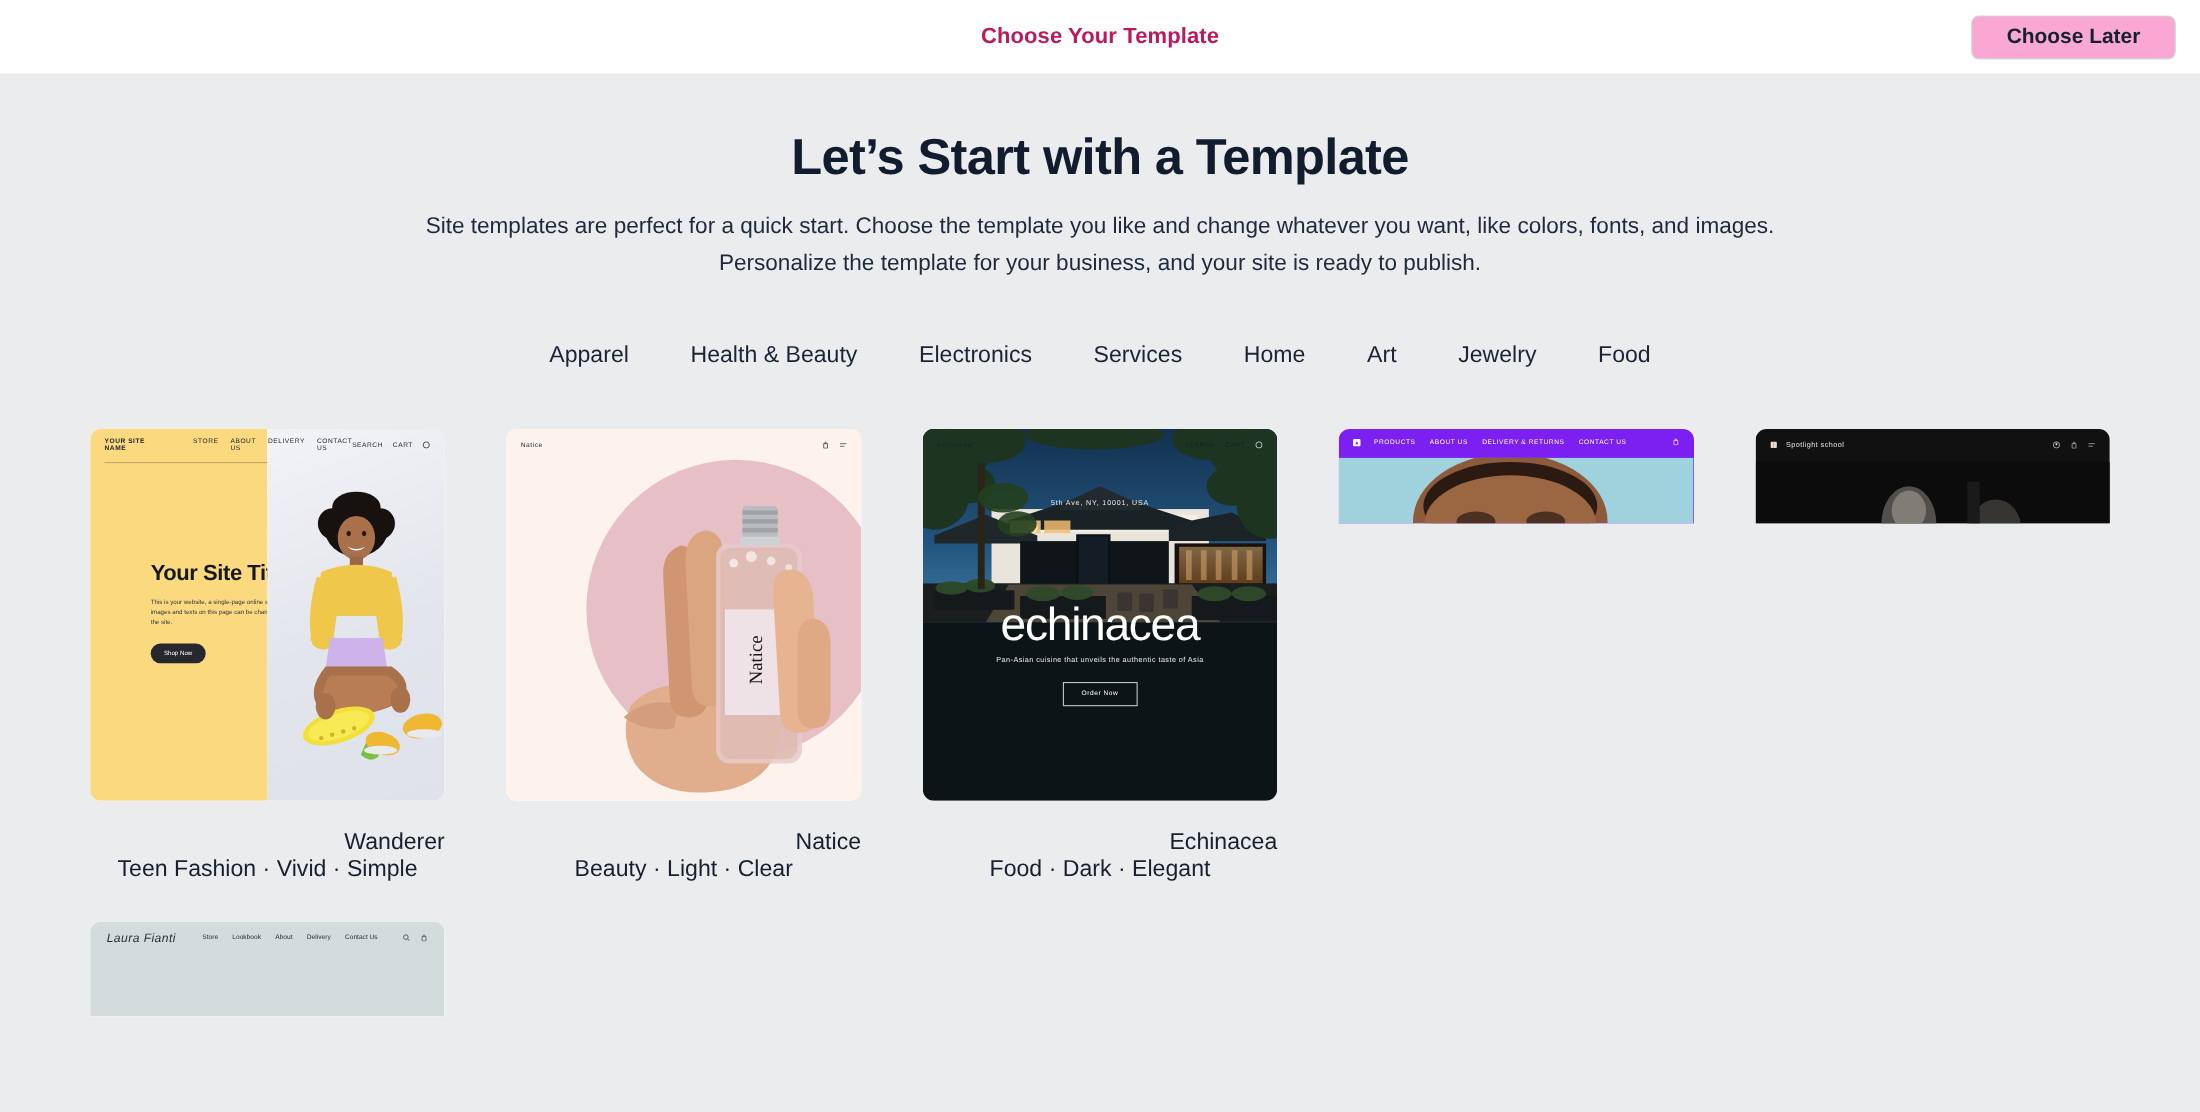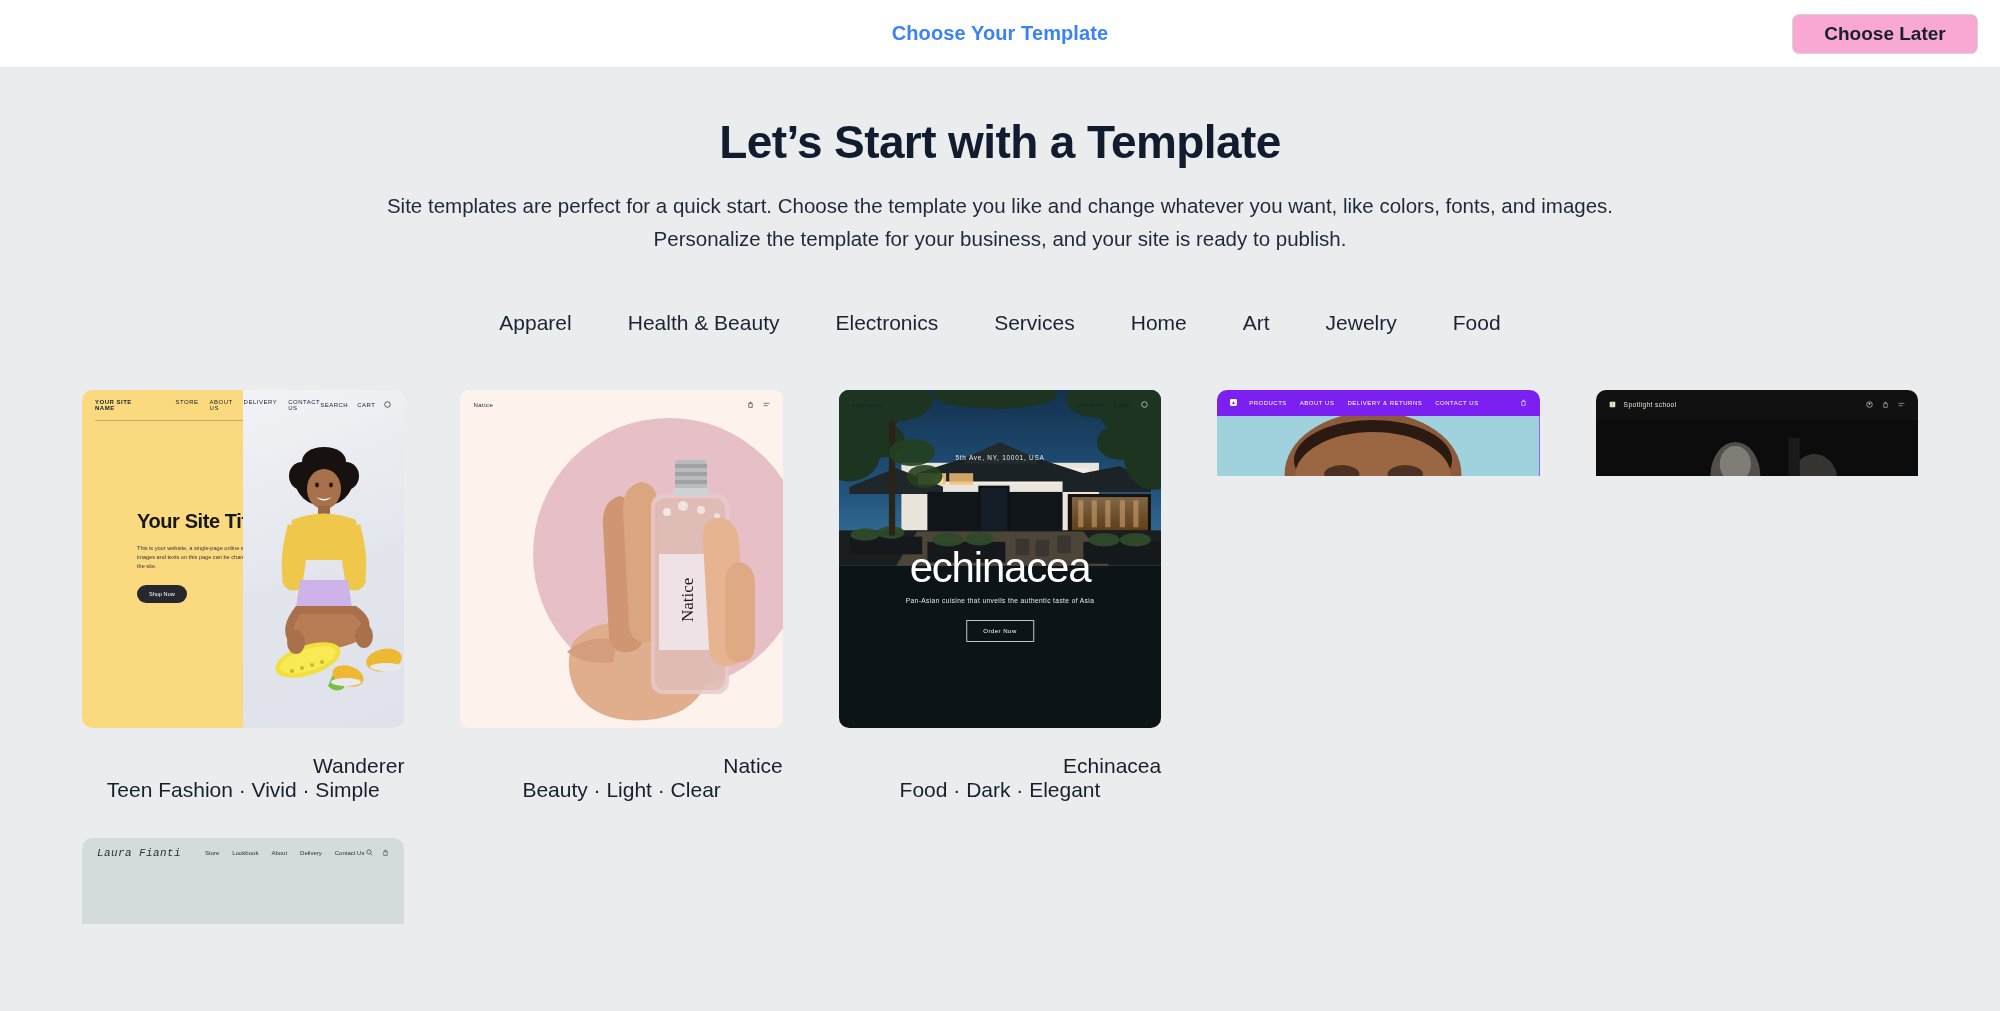--- a/index.html
+++ b/index.html
@@ -17,21 +17,21 @@
     height: 68px;
     background: #ffffff;
     display: flex;
     align-items: center;
     justify-content: center;
     border-bottom: 1px solid #e3e4e7;
   }
   .topbar-title {
     font-size: 20px;
     font-weight: 600;
-    color: #3b82f6;
+    color: #be185d;
     letter-spacing: .1px;
   }
   .choose-later {
     position: absolute;
     right: 22px;
     top: 14px;
     height: 40px;
     min-width: 186px;
     padding: 0 18px;
     background: #f9a8d4;
@@ -209,21 +209,21 @@
 
   
   .thumb-partial { height: 86px; border-radius: 10px 10px 0 0; }
   .purple { background: #7b20f0; height: 100%; position: relative; }
   .purple .p-bar { height: 26px; display: flex; align-items: center; padding: 0 13px; color: #fff; font-size: 6px; letter-spacing: .5px; }
   .purple .p-photo { position: absolute; top: 26px; left: 0; right: 0; bottom: 0; overflow: hidden; }
   .spot { background: #111111; height: 100%; position: relative; }
   .spot .s-bar { height: 30px; display: flex; align-items: center; padding: 0 13px; color: #e6e4df; font-size: 6.6px; letter-spacing: .4px; }
   .laura { background: #d3dbdd; height: 100%; position: relative; }
   .laura .l-bar { height: 30px; display: flex; align-items: center; padding: 0 15px; color: #2b3034; font-size: 6px; }
-  .laura .l-logo { font-family: Liberation Mono, monospace; font-style: italic; font-size: 11px; letter-spacing: .4px; }
+  .laura .l-logo { font-family: Liberation Sans, sans-serif; font-style: italic; font-size: 11px; letter-spacing: .4px; }
   .laura .l-links { display: flex; gap: 13px; margin-left: 24px; font-size: 6px; }
   .laura .l-photo { position: absolute; top: 44px; left: 175px; right: 175px; bottom: 0; background: #cfc8c0; overflow: hidden; }
 </style>
 </head>
 <body>
 
 <div class="topbar">
   <div class="topbar-title">Choose Your Template</div>
   <button class="choose-later">Choose Later</button>
 </div>

